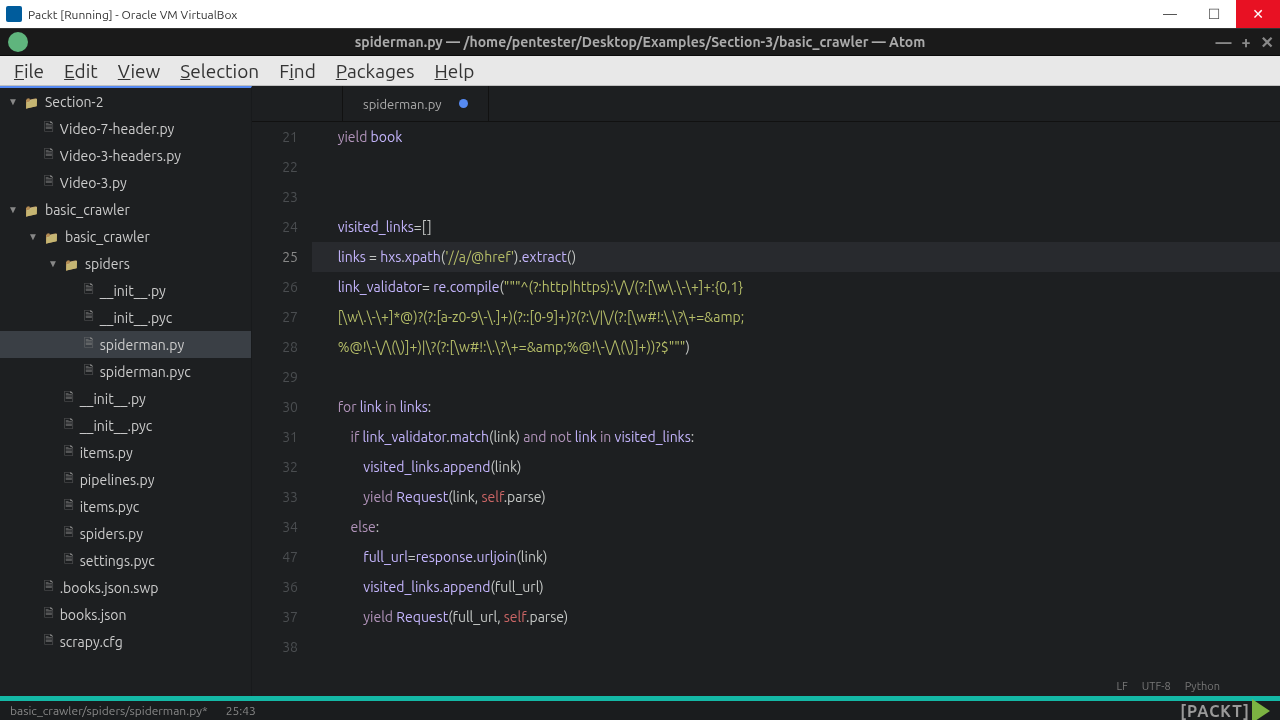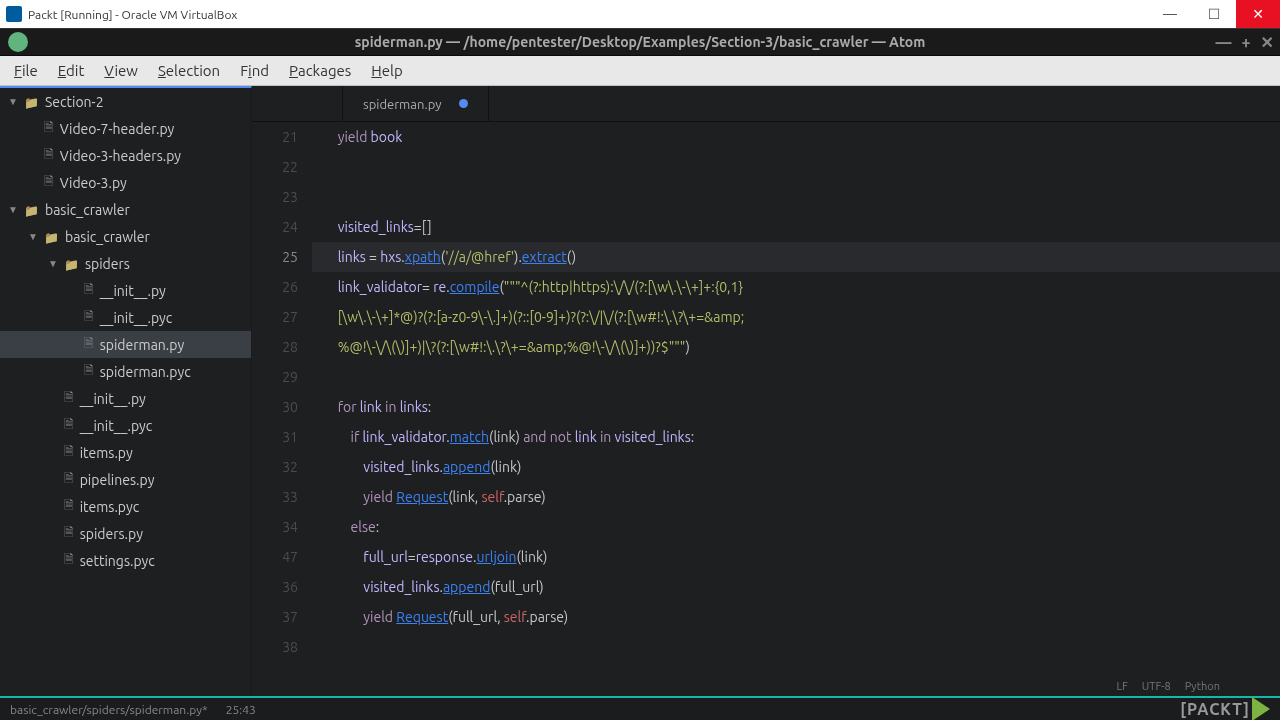--- a/index.html
+++ b/index.html
@@ -12,21 +12,21 @@
 .win-titlebar .win-btn { width: 44px; height: 28px; display: flex; align-items: center; justify-content: center; color: #555; font-size: 14px; }
 .win-titlebar .win-close { color: #fff; background: #e81123; }
 
 
 .atom-titlebar { height: 28px; background: #1a1a1a; display: flex; align-items: center; justify-content: center; position: relative; color: #aaa; font-size: 14px; font-weight: bold; border-top: 1px solid #333; border-bottom: 1px solid #0a0a0a; }
 .atom-titlebar .atom-icon { position: absolute; left: 8px; width: 20px; height: 20px; background: #5fb57d; border-radius: 50%; }
 .atom-titlebar .atom-ctrls { position: absolute; right: 6px; display: flex; gap: 10px; color: #888; font-size: 16px; }
 
 
 .menubar { height: 30px; background: #e8e8e8; display: flex; align-items: center; padding: 0 4px; border-bottom: 1px solid #c0c0c0; }
-.menubar .item { padding: 4px 10px; font-size: 15px; color: #333; }
+.menubar .item { padding: 4px 10px; font-size: 19px; color: #333; }
 .menubar .item u { text-decoration: underline; }
 
 
 .main { display: flex; height: calc(720px - 28px - 28px - 30px - 24px); }
 .sidebar { width: 252px; background: #1d1f21; color: #ccc; font-size: 14px; overflow-y: auto; border-right: 1px solid #181a1c; border-top: 2px solid #568AF2; }
 .sidebar .tree-item { display: flex; align-items: center; height: 27px; padding-left: 8px; }
 .sidebar .tree-item.active { background: #3a3f45; }
 .sidebar .arrow { width: 12px; display: inline-block; color: #888; font-size: 10px; margin-right: 4px; }
 .sidebar .folder-icon::before { content: "📁"; font-size: 12px; margin-right: 6px; filter: grayscale(0.3) brightness(0.8); }
 .sidebar .file-icon::before { content: "🗎"; font-size: 12px; margin-right: 6px; color: #888; }
@@ -44,27 +44,27 @@
 .gutter { width: 60px; text-align: right; color: #4a4d50; padding: 0 14px 0 0; user-select: none; background: #1d1f21; }
 .gutter .ln { height: 30px; }
 .gutter .ln.current { color: #888; }
 .lines { flex: 1; color: #c5c8c6; white-space: pre; }
 .lines .row { height: 30px; }
 .lines .row.current { background: #282a2e; }
 
 
 .kw { color: #b294bb; }
 .op { color: #c5c8c6; }
-.fn { color: #3b82f6; text-decoration: underline; }
+.fn { color: #c4b5fd; }
 .str { color: #b5bd68; }
 .id { color: #c4b5fd; }
 .self { color: #cc6666; }
 
 
-.statusbar { height: 24px; background: #1a1c1e; color: #888; font-size: 12px; display: flex; align-items: center; padding: 0 10px; border-top: 2px solid #14b8a6; }
+.statusbar { height: 24px; background: #1a1c1e; color: #888; font-size: 12px; display: flex; align-items: center; padding: 0 10px; border-top: 5px solid #14b8a6; }
 .statusbar .spacer { flex: 1; }
 .packt-logo { position: relative; color: #999; font-size: 16px; font-weight: bold; letter-spacing: 1px; margin-left: 20px; }
 .packt-play { width: 0; height: 0; border-left: 18px solid #7cb342; border-top: 12px solid transparent; border-bottom: 12px solid transparent; margin-left: 2px; }
 </style>
 </head>
 <body>
 
 <div class="win-titlebar">
   <span class="vbox-icon"></span>
   <span>Packt [Running] - Oracle VM VirtualBox</span>
@@ -183,20 +183,37 @@
         </div>
         <div class="tree-item indent2">
           <span class="arrow"></span>
           <span class="file-icon"></span>
           <span>spiders.py</span>
         </div>
         <div class="tree-item indent2">
           <span class="arrow"></span>
           <span class="file-icon"></span>
           <span>settings.pyc</span>
+        </div>
+      </div>
+    <div id="rootfiles">
+        <div class="tree-item indent1">
+          <span class="arrow"></span>
+          <span class="file-icon"></span>
+          <span>.books.json.swp</span>
+        </div>
+        <div class="tree-item indent1">
+          <span class="arrow"></span>
+          <span class="file-icon"></span>
+          <span>books.json</span>
+        </div>
+        <div class="tree-item indent1">
+          <span class="arrow"></span>
+          <span class="file-icon"></span>
+          <span>scrapy.cfg</span>
         </div>
       </div>
   </div>
 
   <div class="editor-area">
     <div class="tabs">
       <div class="tab">
         <span>spiderman.py</span>
         <span class="dot"></span>
       </div>

